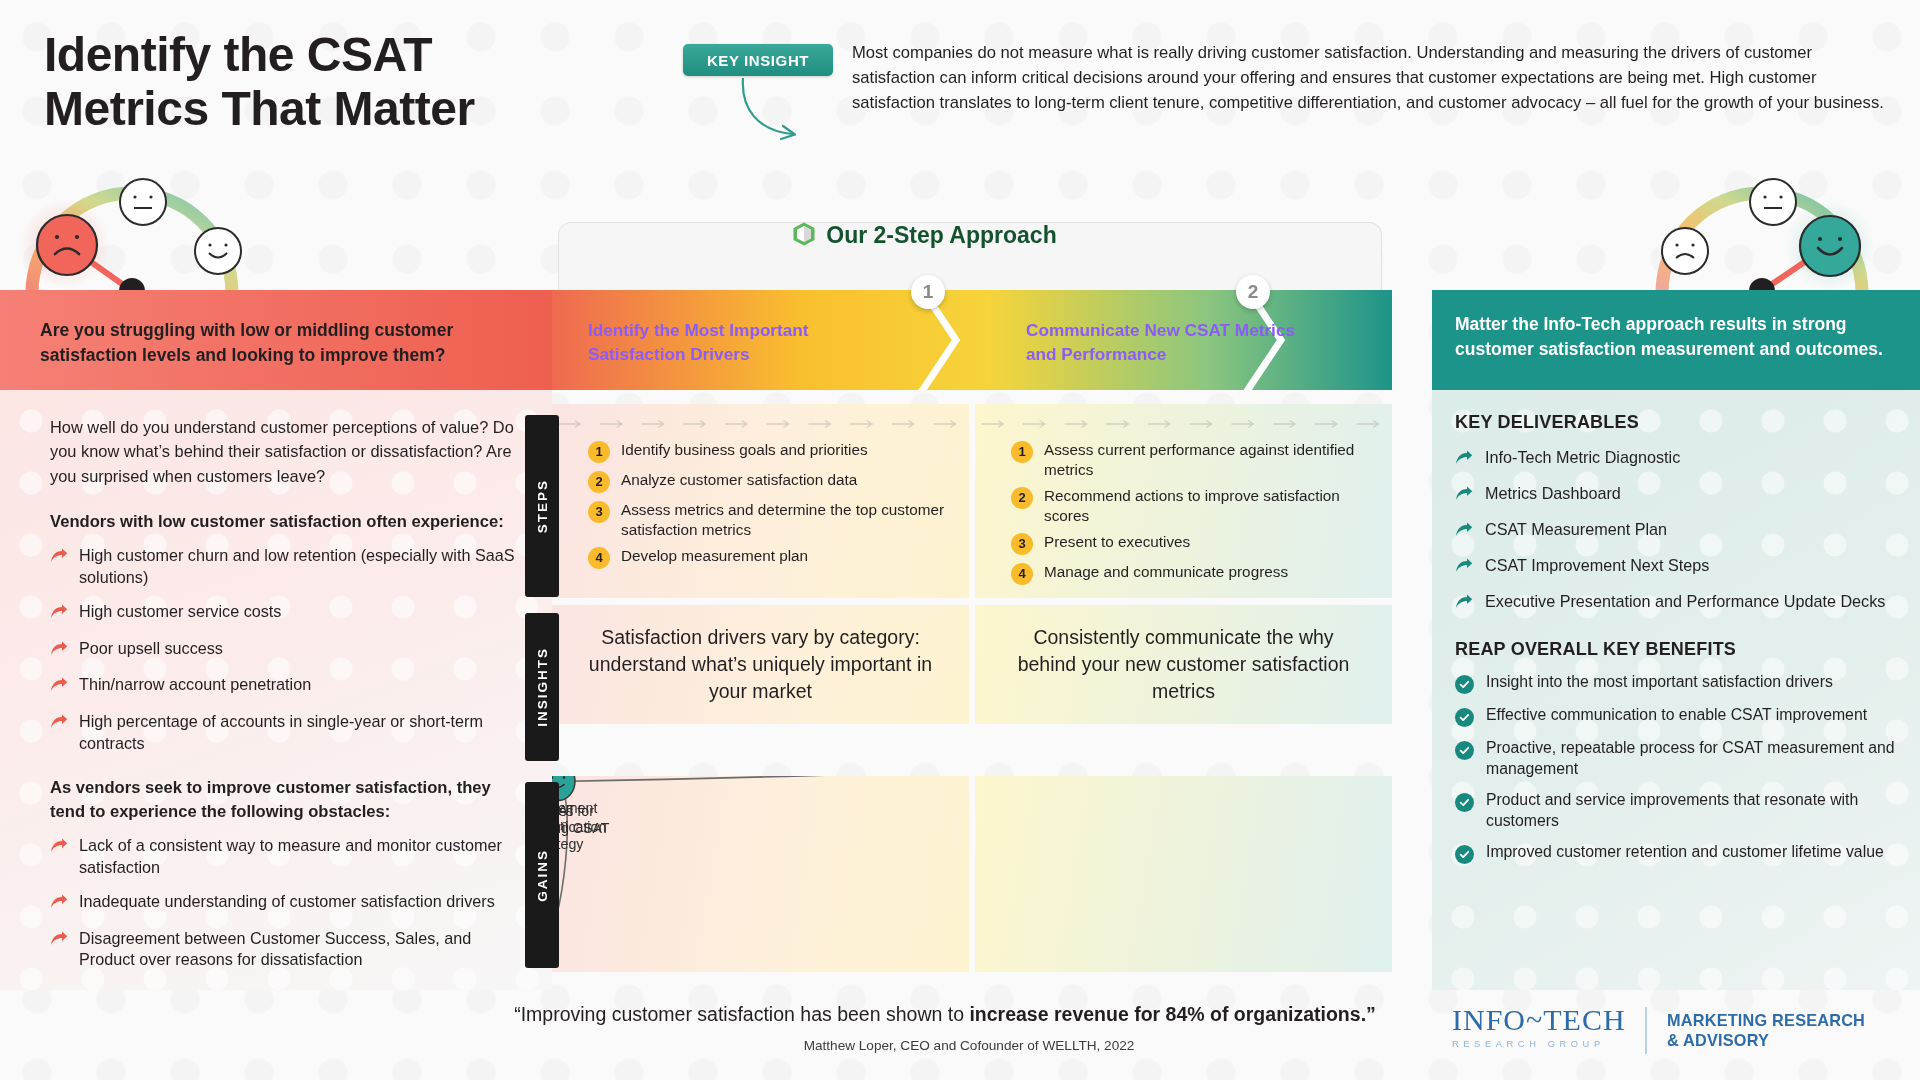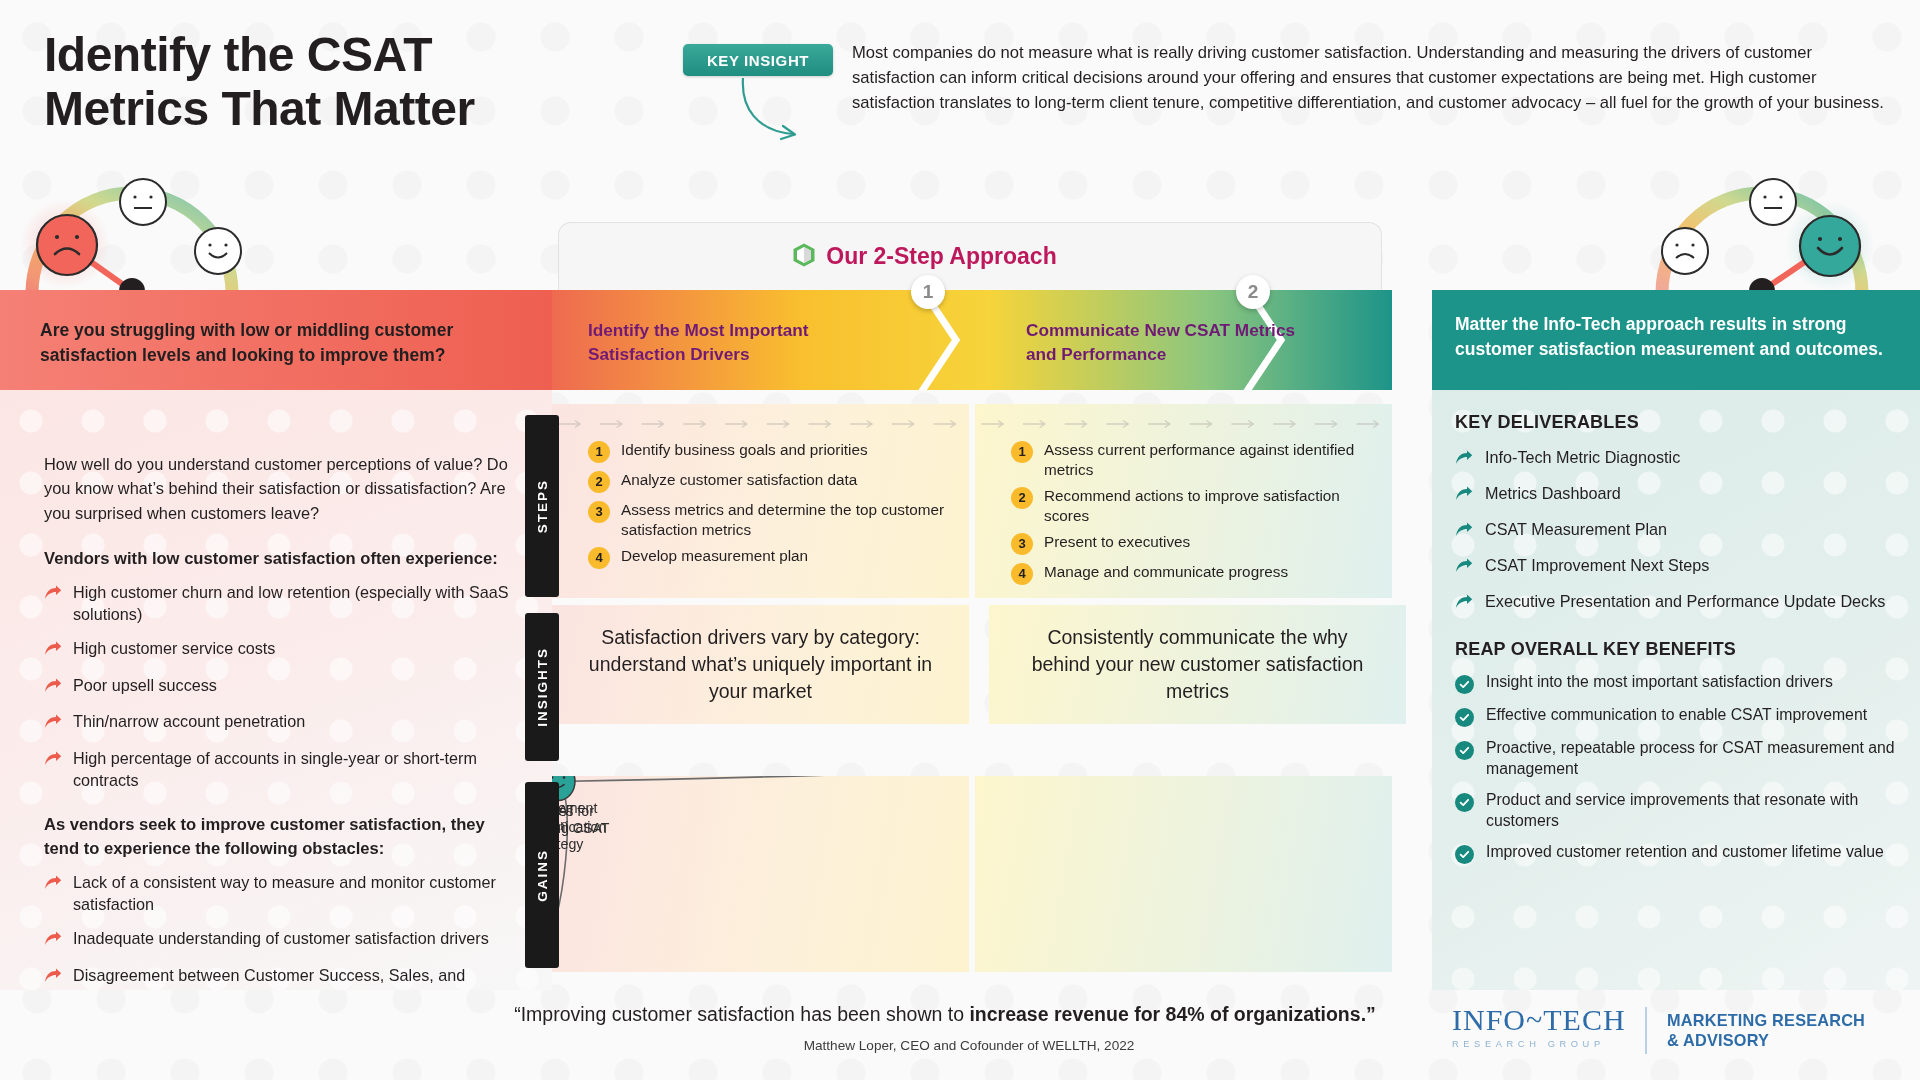--- a/index.html
+++ b/index.html
@@ -65,57 +65,57 @@
   #left-panel{
     position:absolute; left:0; top:390px; width:552px; height:600px;
     background:linear-gradient(160deg,#fbe6e4 0%, #fbeceb 45%, #f7f7f7 100%);
     overflow:hidden;
   }
   #left-panel .dots{
     position:absolute; inset:0;
     background-image:radial-gradient(circle, rgba(255,255,255,.55) 11px, transparent 12px);
     background-size:62px 62px;
   }
-  #left-content{ position:absolute; left:44px; top:25px; width:470px;margin-top:37px; }
+  #left-content{ position:absolute; left:50px; top:25px; width:470px; }
   #left-intro{ font-size:16.4px; line-height:1.48; color:#231f20; }
   .lead-bold{ font-size:16.6px; font-weight:700; line-height:1.42; margin-top:22px; }
   ul.arrow-list{ list-style:none; margin-top:12px; }
   ul.arrow-list li{
     display:flex; gap:11px; align-items:flex-start;
     margin-bottom:12px; font-size:16.2px; line-height:1.34;
   }
   .arrow-red{ flex:0 0 18px; margin-top:3px; }
   .arrow-teal{ flex:0 0 18px; margin-top:3px; }
 
   
   #approach-card{
     position:absolute; left:558px; top:222px; width:824px; height:78px;
     background:#f6f6f6; border:1px solid #e2e2e2;
     border-radius:13px 13px 0 0; border-bottom:none;
   }
   #approach-title{
-    position:absolute; left:558px; top:242px; width:732px;
-    text-align:center; font-size:23px; font-weight:700; color:#be185d;
+    position:absolute; left:558px; top:221px; width:732px;
+    text-align:center; font-size:23px; font-weight:700; color:#14532d;
   }
   #approach-logo{ display:inline-block; vertical-align:-4px; margin-right:9px; }
 
   #chev-band{ position:absolute; left:552px; top:290px; width:840px; height:100px; }
 
   .chev-num{
     position:absolute; width:34px; height:34px; border-radius:50%;
     background:#fff; color:#8a8a8a; font-size:19px; font-weight:700;
     display:flex; align-items:center; justify-content:center;
     box-shadow:0 2px 5px rgba(0,0,0,.22); z-index:6;
   }
   #chev-num-1{ left:911px; top:275px; }
   #chev-num-2{ left:1236px; top:275px; }
 
   .chev-label{
     position:absolute; top:318px; font-size:17.2px; font-weight:700;
-    line-height:1.42; color:#701a75; z-index:5;
+    line-height:1.42; color:#8b5cf6; z-index:5;
   }
   #chev-label-1{ left:588px; width:290px; }
   #chev-label-2{ left:1026px; width:290px; }
 
   
   .rowlabel{
     position:absolute; left:525px; width:34px;
     background:#1a1a1a; color:#fff; border-radius:3px;
     display:flex; align-items:center; justify-content:center;
     z-index:4;
@@ -150,21 +150,21 @@
     margin-top:1px;
   }
 
   .ins-cell{
     top:605px; height:119px;
     display:flex; align-items:center; justify-content:center;
     text-align:center; padding:0 30px;
     font-size:19.5px; line-height:1.4; color:#231f20;
   }
   #ins-A{ background:linear-gradient(100deg,#fbe4e1 0%, #fdf0db 55%, #fdf3cf 100%); }
-  #ins-B{ background:linear-gradient(100deg,#fdf6cd 0%, #eef3dd 50%, #dff0ee 100%);margin-left:14px; }
+  #ins-B{ background:linear-gradient(100deg,#fdf6cd 0%, #eef3dd 50%, #dff0ee 100%); }
 
   .gains-cell{ top:776px; height:196px; overflow:hidden; }
   #gains-A{ background:linear-gradient(100deg,#fbe4e1 0%, #fdf0db 55%, #fdf3cf 100%); }
   #gains-B{ background:linear-gradient(100deg,#fdf6cd 0%, #eef3dd 50%, #dff0ee 100%); }
   #gains-svg{ position:absolute; left:552px; top:776px; width:840px; height:196px; z-index:3; pointer-events:none; }
   .gl{ font-family:"Liberation Sans",sans-serif; font-size:14.2px; fill:#2d2d2d; text-anchor:middle; }
 
   
   #right-panel{
     position:absolute; left:1432px; top:390px; width:488px; height:600px;

